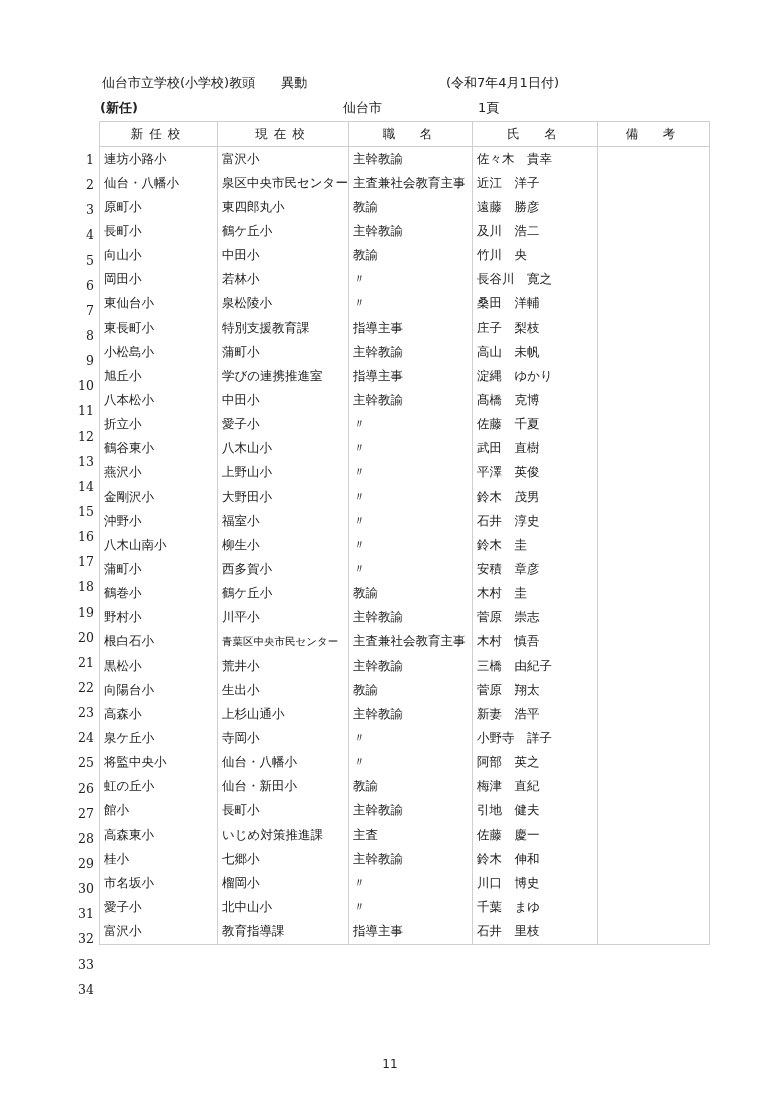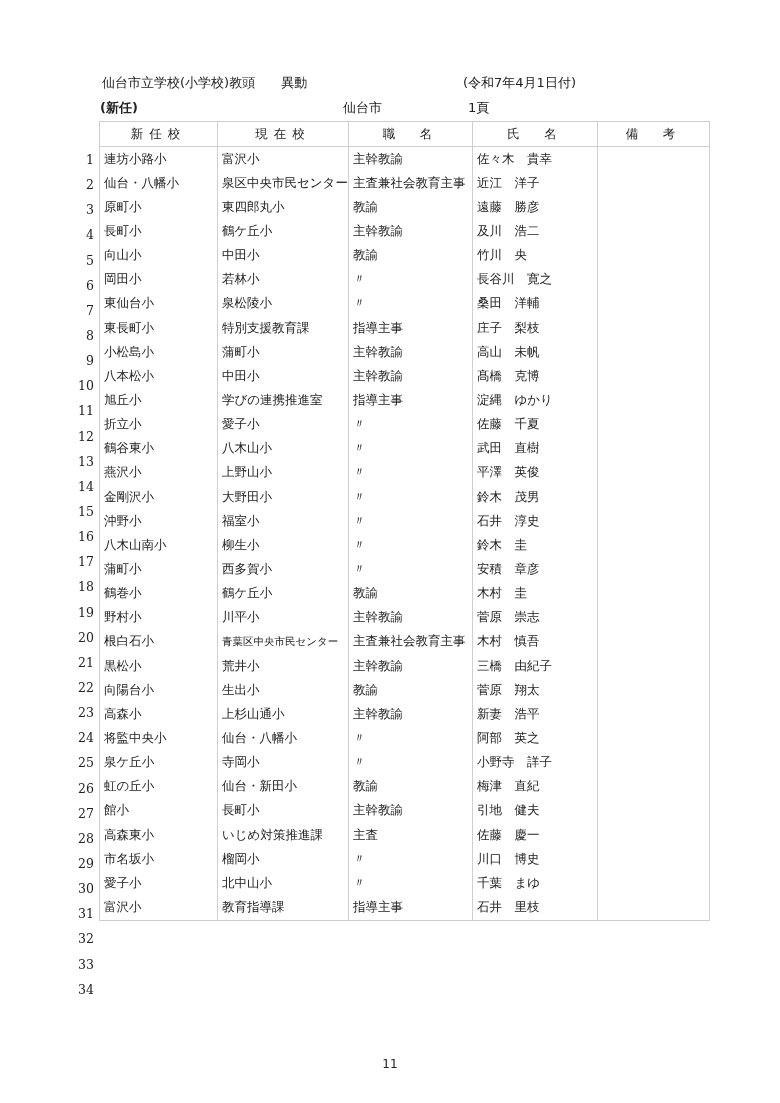--- a/index.html
+++ b/index.html
@@ -1,24 +1,24 @@
 <!DOCTYPE html>
 <html><head>
 <meta charset="utf-8">
 <style>
   html, body { margin: 0; padding: 0; background: #ffffff; }
   body { width: 780px; height: 1103px; position: relative; overflow: hidden;
          font-family: "DejaVu Sans", "Liberation Sans", sans-serif; color: #222; }
   .abs { position: absolute; white-space: nowrap; }
   .title { left: 102px; top: 74px; font-size: 13px; }
   .title .gap { display: inline-block; width: 26px; }
-  .date { left: 463px; top: 74px; font-size: 13px; }
+  .date { left: 446px; top: 74px; font-size: 13px; }
   .section { left: 100px; top: 99px; font-size: 13px; font-weight: bold; }
   .city { left: 343px; top: 99px; font-size: 13px; }
-  .pageref { left: 468px; top: 99px; font-size: 13px; }
+  .pageref { left: 478px; top: 99px; font-size: 13px; }
 
   table.roster { position: absolute; left: 99px; top: 121px; border-collapse: collapse;
                  table-layout: fixed; font-size: 12.5px; font-family: Liberation Mono, monospace; }
   table.roster th, table.roster td { border: 1px solid #cfcfcf; padding: 0 0 0 4px;
                  overflow: hidden; white-space: nowrap; }
   table.roster th { height: 24px; font-weight: normal; text-align: center; letter-spacing: 6px; padding: 0; }
   table.roster td { height: 24.15px; border-top: none; border-bottom: none; }
   table.roster tr:last-child td { border-bottom: 1px solid #cfcfcf; }
   td.small { font-size: 10.5px; margin-top: 18px; }
   .rownums { position: absolute; left: 60px; top: 147px; width: 34px; font-size: 12.5px;
@@ -147,34 +147,34 @@
         <td></td>
       </tr>
       <tr>
         <td>小松島小</td>
         <td>蒲町小</td>
         <td>主幹教諭</td>
         <td>高山　未帆</td>
         <td></td>
       </tr>
       <tr>
-        <td>八本松小</td>
-        <td>中田小</td>
-        <td>主幹教諭</td>
-        <td>髙橋　克博</td>
-        <td></td>
-      </tr>
-      <tr>
         <td>旭丘小</td>
         <td>学びの連携推進室</td>
         <td>指導主事</td>
         <td>淀縄　ゆかり</td>
         <td></td>
       </tr>
       <tr>
+        <td>八本松小</td>
+        <td>中田小</td>
+        <td>主幹教諭</td>
+        <td>髙橋　克博</td>
+        <td></td>
+      </tr>
+      <tr>
         <td>折立小</td>
         <td>愛子小</td>
         <td>〃</td>
         <td>佐藤　千夏</td>
         <td></td>
       </tr>
       <tr>
         <td>鶴谷東小</td>
         <td>八木山小</td>
         <td>〃</td>
@@ -252,31 +252,31 @@
         <td></td>
       </tr>
       <tr>
         <td>高森小</td>
         <td>上杉山通小</td>
         <td>主幹教諭</td>
         <td>新妻　浩平</td>
         <td></td>
       </tr>
       <tr>
+        <td>泉ケ丘小</td>
+        <td>寺岡小</td>
+        <td>〃</td>
+        <td>小野寺　詳子</td>
+        <td></td>
+      </tr>
+      <tr>
         <td>将監中央小</td>
         <td>仙台・八幡小</td>
         <td>〃</td>
         <td>阿部　英之</td>
-        <td></td>
-      </tr>
-      <tr>
-        <td>泉ケ丘小</td>
-        <td>寺岡小</td>
-        <td>〃</td>
-        <td>小野寺　詳子</td>
         <td></td>
       </tr>
       <tr>
         <td>虹の丘小</td>
         <td>仙台・新田小</td>
         <td>教諭</td>
         <td>梅津　直紀</td>
         <td></td>
       </tr>
       <tr>
@@ -287,20 +287,27 @@
         <td></td>
       </tr>
       <tr>
         <td>高森東小</td>
         <td>いじめ対策推進課</td>
         <td>主査</td>
         <td>佐藤　慶一</td>
         <td></td>
       </tr>
       <tr>
+        <td>桂小</td>
+        <td>七郷小</td>
+        <td>主幹教諭</td>
+        <td>鈴木　伸和</td>
+        <td></td>
+      </tr>
+      <tr>
         <td>市名坂小</td>
         <td>榴岡小</td>
         <td>〃</td>
         <td>川口　博史</td>
         <td></td>
       </tr>
       <tr>
         <td>愛子小</td>
         <td>北中山小</td>
         <td>〃</td>

